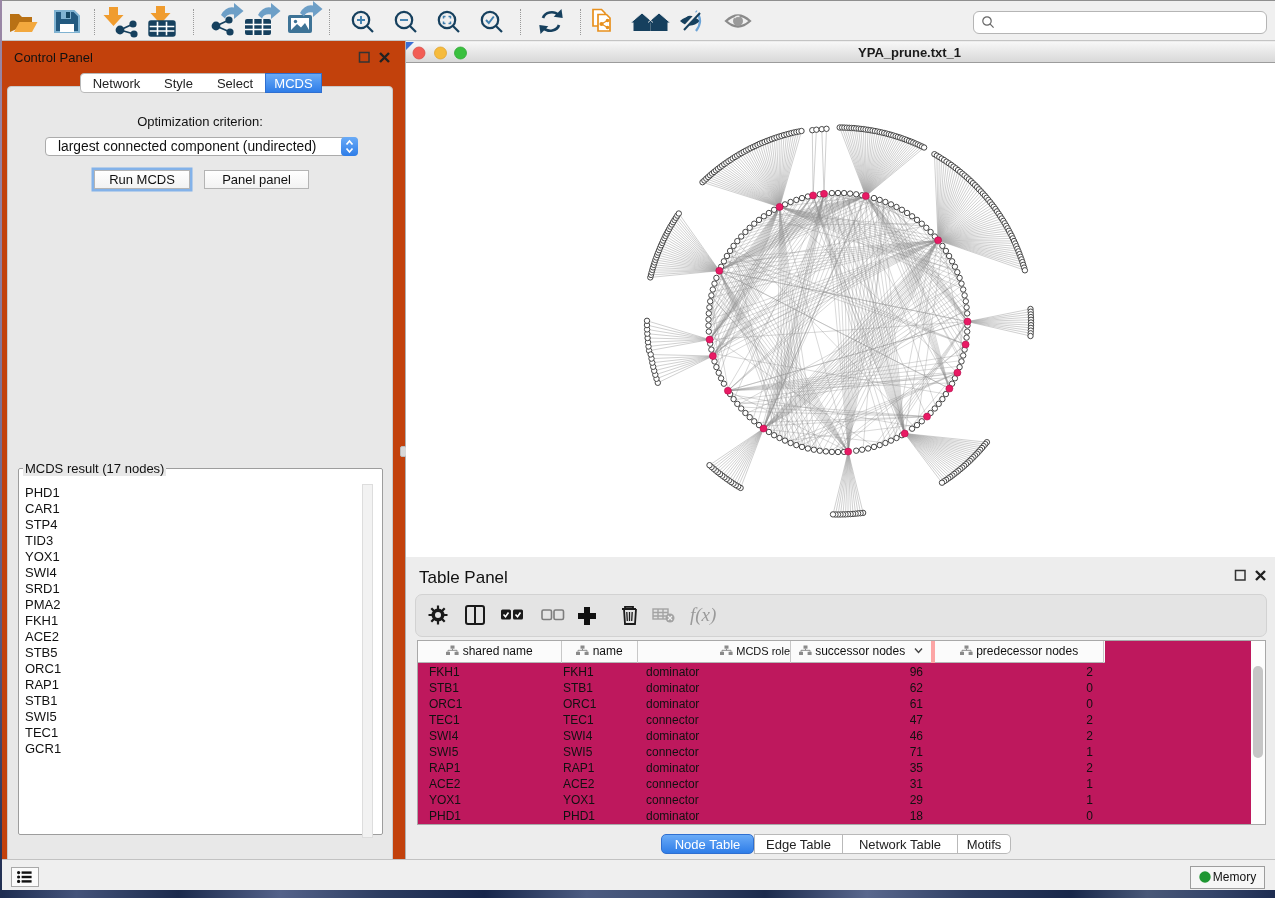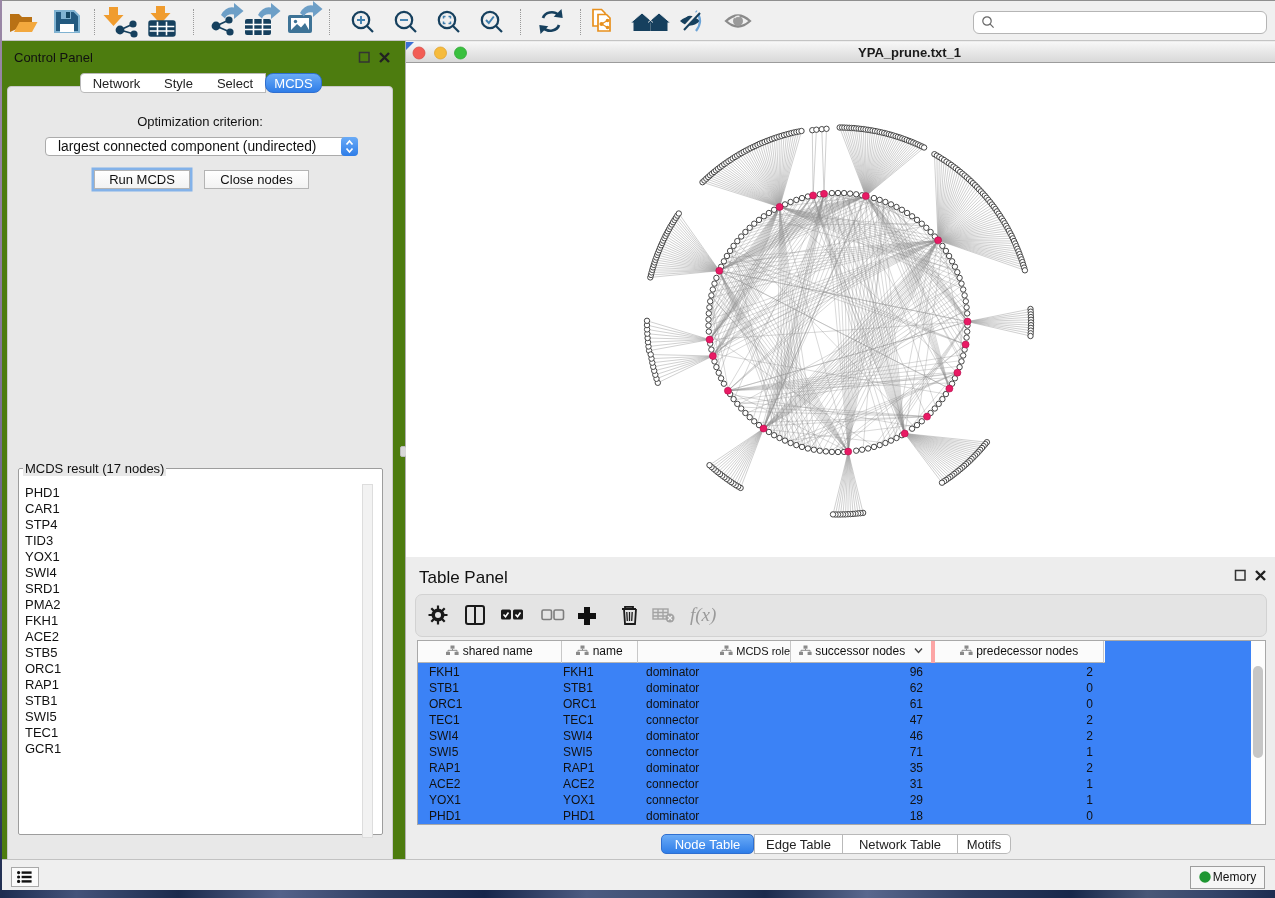--- a/index.html
+++ b/index.html
@@ -134,38 +134,38 @@
 <path d="M734.5 17 a5 5 0 0 1 5 -1.5" stroke="#e8e8e8" stroke-width="1.4" fill="none"></path>
       </g>
 </svg>
     <div class="abs" style="left:973px;top:10px;width:292px;height:21px;background:#fff;border:1px solid #b5b5b5;border-radius:6px">
       <svg width="14" height="14" style="position:absolute;left:7px;top:3px" viewBox="0 0 14 14">
         <circle cx="6" cy="6" r="4.2" fill="none" stroke="#666" stroke-width="1.2"></circle>
         <line x1="9.2" y1="9.2" x2="12.6" y2="12.6" stroke="#666" stroke-width="1.2"></line>
       </svg>
     </div>
   </div>
-<div class="abs" style="left:0;top:41px;width:405px;height:818px;background:#4d7c0f">
+<div class="abs" style="left:0;top:41px;width:405px;height:818px;background:#c2410c">
     <div class="abs" style="left:14px;top:9px;font-size:13px;color:#111">Control Panel</div>
     <svg class="abs" style="left:358px;top:10px" width="36" height="14" viewBox="0 0 36 14">
       <rect x="1.5" y="1.5" width="9.5" height="9.5" fill="none" stroke="#333" stroke-width="1.5"></rect>
       <path d="M22 2 L31 11 M31 2 L22 11" stroke="#222" stroke-width="2.4"></path>
     </svg>
     <div class="seg" style="left:80px;top:32px;width:73px;border-radius:4px 0 0 4px">Network</div>
     <div class="seg" style="left:152px;top:32px;width:54px;border-left:none">Style</div>
     <div class="seg" style="left:205px;top:32px;width:61px;border-left:none">Select</div>
-    <div class="seg segblue" style="left:265px;top:32px;width:57px;border-radius:8px">MCDS</div>
+    <div class="seg segblue" style="left:265px;top:32px;width:57px;border-radius:0">MCDS</div>
     <div class="abs" style="left:7px;top:45px;width:386px;height:801px;background:#e8e8e8;border:1px solid #c9c9c9;border-radius:4px;box-sizing:border-box"></div>
     <div class="abs" style="left:45px;top:96px;width:313px;height:19px;background:#fff;border:1px solid #ababab;border-radius:4px;box-sizing:border-box;font-size:13.8px;color:#111;line-height:17px;padding-left:12px">largest connected component (undirected)</div>
     <div class="abs" style="left:0;top:73px;width:405px;text-align:center;font-size:13px;color:#111"><span style="margin-left:-5px">Optimization criterion:</span></div>
     <div class="abs" style="left:341px;top:96px;width:17px;height:19px;border-radius:4px;background:linear-gradient(#6aabf7,#2e7de8);box-sizing:border-box"><svg width="17" height="19" viewBox="0 0 17 19">
         <path d="M5.5 7.5 L8.5 4 L11.5 7.5 M5.5 11.5 L8.5 15 L11.5 11.5" fill="none" stroke="#fff" stroke-width="1.7"></path>
       </svg></div>
     <div class="btn" style="left:94px;top:129px;width:96px;height:19px;line-height:18px;box-shadow:0 0 0 2.5px rgba(98,160,234,0.75)">Run MCDS</div>
-    <div class="btn" style="left:204px;top:129px;width:105px;height:19px;line-height:18px">Close nodes</div>
+    <div class="btn" style="left:204px;top:129px;width:105px;height:19px;line-height:18px">Panel panel</div>
     <fieldset class="abs" style="left:18px;top:420px;width:365px;height:374px;background:#fff;border:1px solid #9d9d9d;border-radius:2px;margin:0;padding:0;box-sizing:border-box">
       <legend style="margin-left:4px;padding:0 2px;font-size:13px;color:#111;background:#e8e8e8">MCDS result (17 nodes)</legend>
       <div style="position:absolute;left:6px;top:9px;font-size:13px;color:#111">
         <div style="height:16px;line-height:16px">PHD1</div>
         <div style="height:16px;line-height:16px">CAR1</div>
         <div style="height:16px;line-height:16px">STP4</div>
         <div style="height:16px;line-height:16px">TID3</div>
         <div style="height:16px;line-height:16px">YOX1</div>
         <div style="height:16px;line-height:16px">SWI4</div>
         <div style="height:16px;line-height:16px">SRD1</div>
@@ -627,21 +627,21 @@
           <g fill="none" stroke="#555" stroke-width="1.4">
             <rect x="237" y="14" width="15" height="10"></rect>
             <path d="M237 17.5 h15 M237 21 h15 M242 14 v10 M247 14 v10"></path>
           </g>
 <circle cx="254" cy="23" r="4.5" fill="#555"></circle>
           <path d="M252 21 l4 4 M256 21 l-4 4" stroke="#fff" stroke-width="1.2"></path>
         </g>
 <text x="274" y="26" font-family="Liberation Serif,serif" font-style="italic" font-size="19" fill="#9a9a9a">f(x)</text>
 </svg>
     </div>
-    <div class="abs" style="left:11px;top:83px;width:849px;height:185px;background:#3b82f6;border:1px solid #a8a8a8;box-sizing:border-box">
+    <div class="abs" style="left:11px;top:83px;width:849px;height:185px;background:#be185d;border:1px solid #a8a8a8;box-sizing:border-box">
       <div style="position:absolute;left:0;top:0;width:687px;height:22px;background:#fbfbfb;border-bottom:1px solid #b5b5b5;box-sizing:border-box">
         <div style="position:absolute;left:0px;top:0;width:144px;height:22px;border-right:1px solid #c8c8c8;box-sizing:border-box;text-align:center;font-size:12px;color:#111;line-height:21px"><svg width="13" height="11" viewBox="0 0 13 11" style="vertical-align:-1px">
             <g fill="#8a8a8a">
               <rect x="4.5" y="0.5" width="4" height="3.2"></rect>
               <rect x="0" y="6.8" width="4" height="3.2"></rect>
               <rect x="8.6" y="6.8" width="4" height="3.2"></rect>
             </g>
             <path d="M6.5 3.7 v1.6 M2 6.8 v-1.5 h9 v1.5" stroke="#8a8a8a" fill="none" stroke-width="1"></path>
           </svg> shared name</div>
         <div style="position:absolute;left:144px;top:0;width:76px;height:22px;border-right:1px solid #c8c8c8;box-sizing:border-box;text-align:center;font-size:12px;color:#111;line-height:21px"><svg width="13" height="11" viewBox="0 0 13 11" style="vertical-align:-1px">

